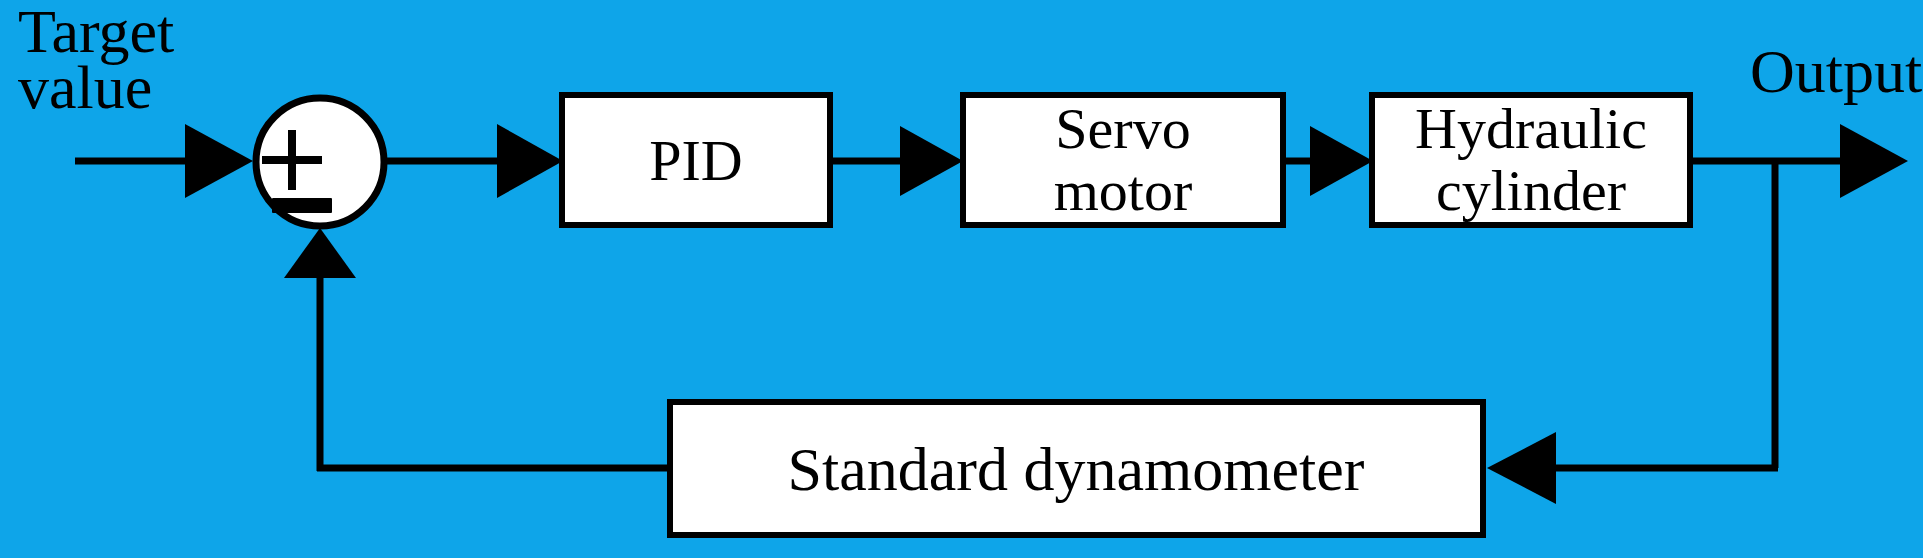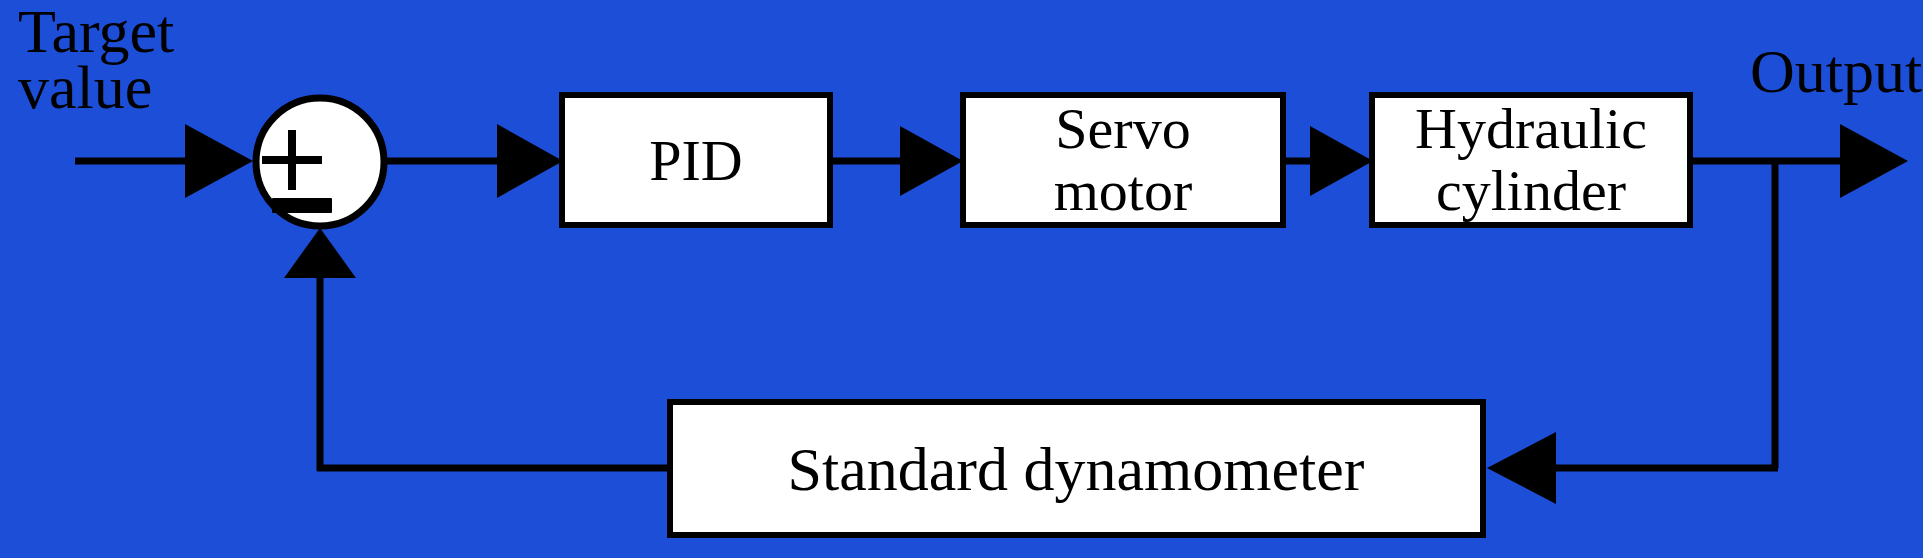--- a/index.html
+++ b/index.html
@@ -11,21 +11,21 @@
   body {
     width: 1923px;
     height: 558px;
     overflow: hidden;
     font-family: "Liberation Serif", "DejaVu Serif", serif;
   }
   #diagram-root {
     position: relative;
     width: 1923px;
     height: 558px;
-    background: #1d4ed8;
+    background: #0ea5e9;
   }
   svg#block-diagram {
     display: block;
     width: 1923px;
     height: 558px;
   }
   .blk-rect {
     fill: #ffffff;
     stroke: #000000;
     stroke-width: 6;

